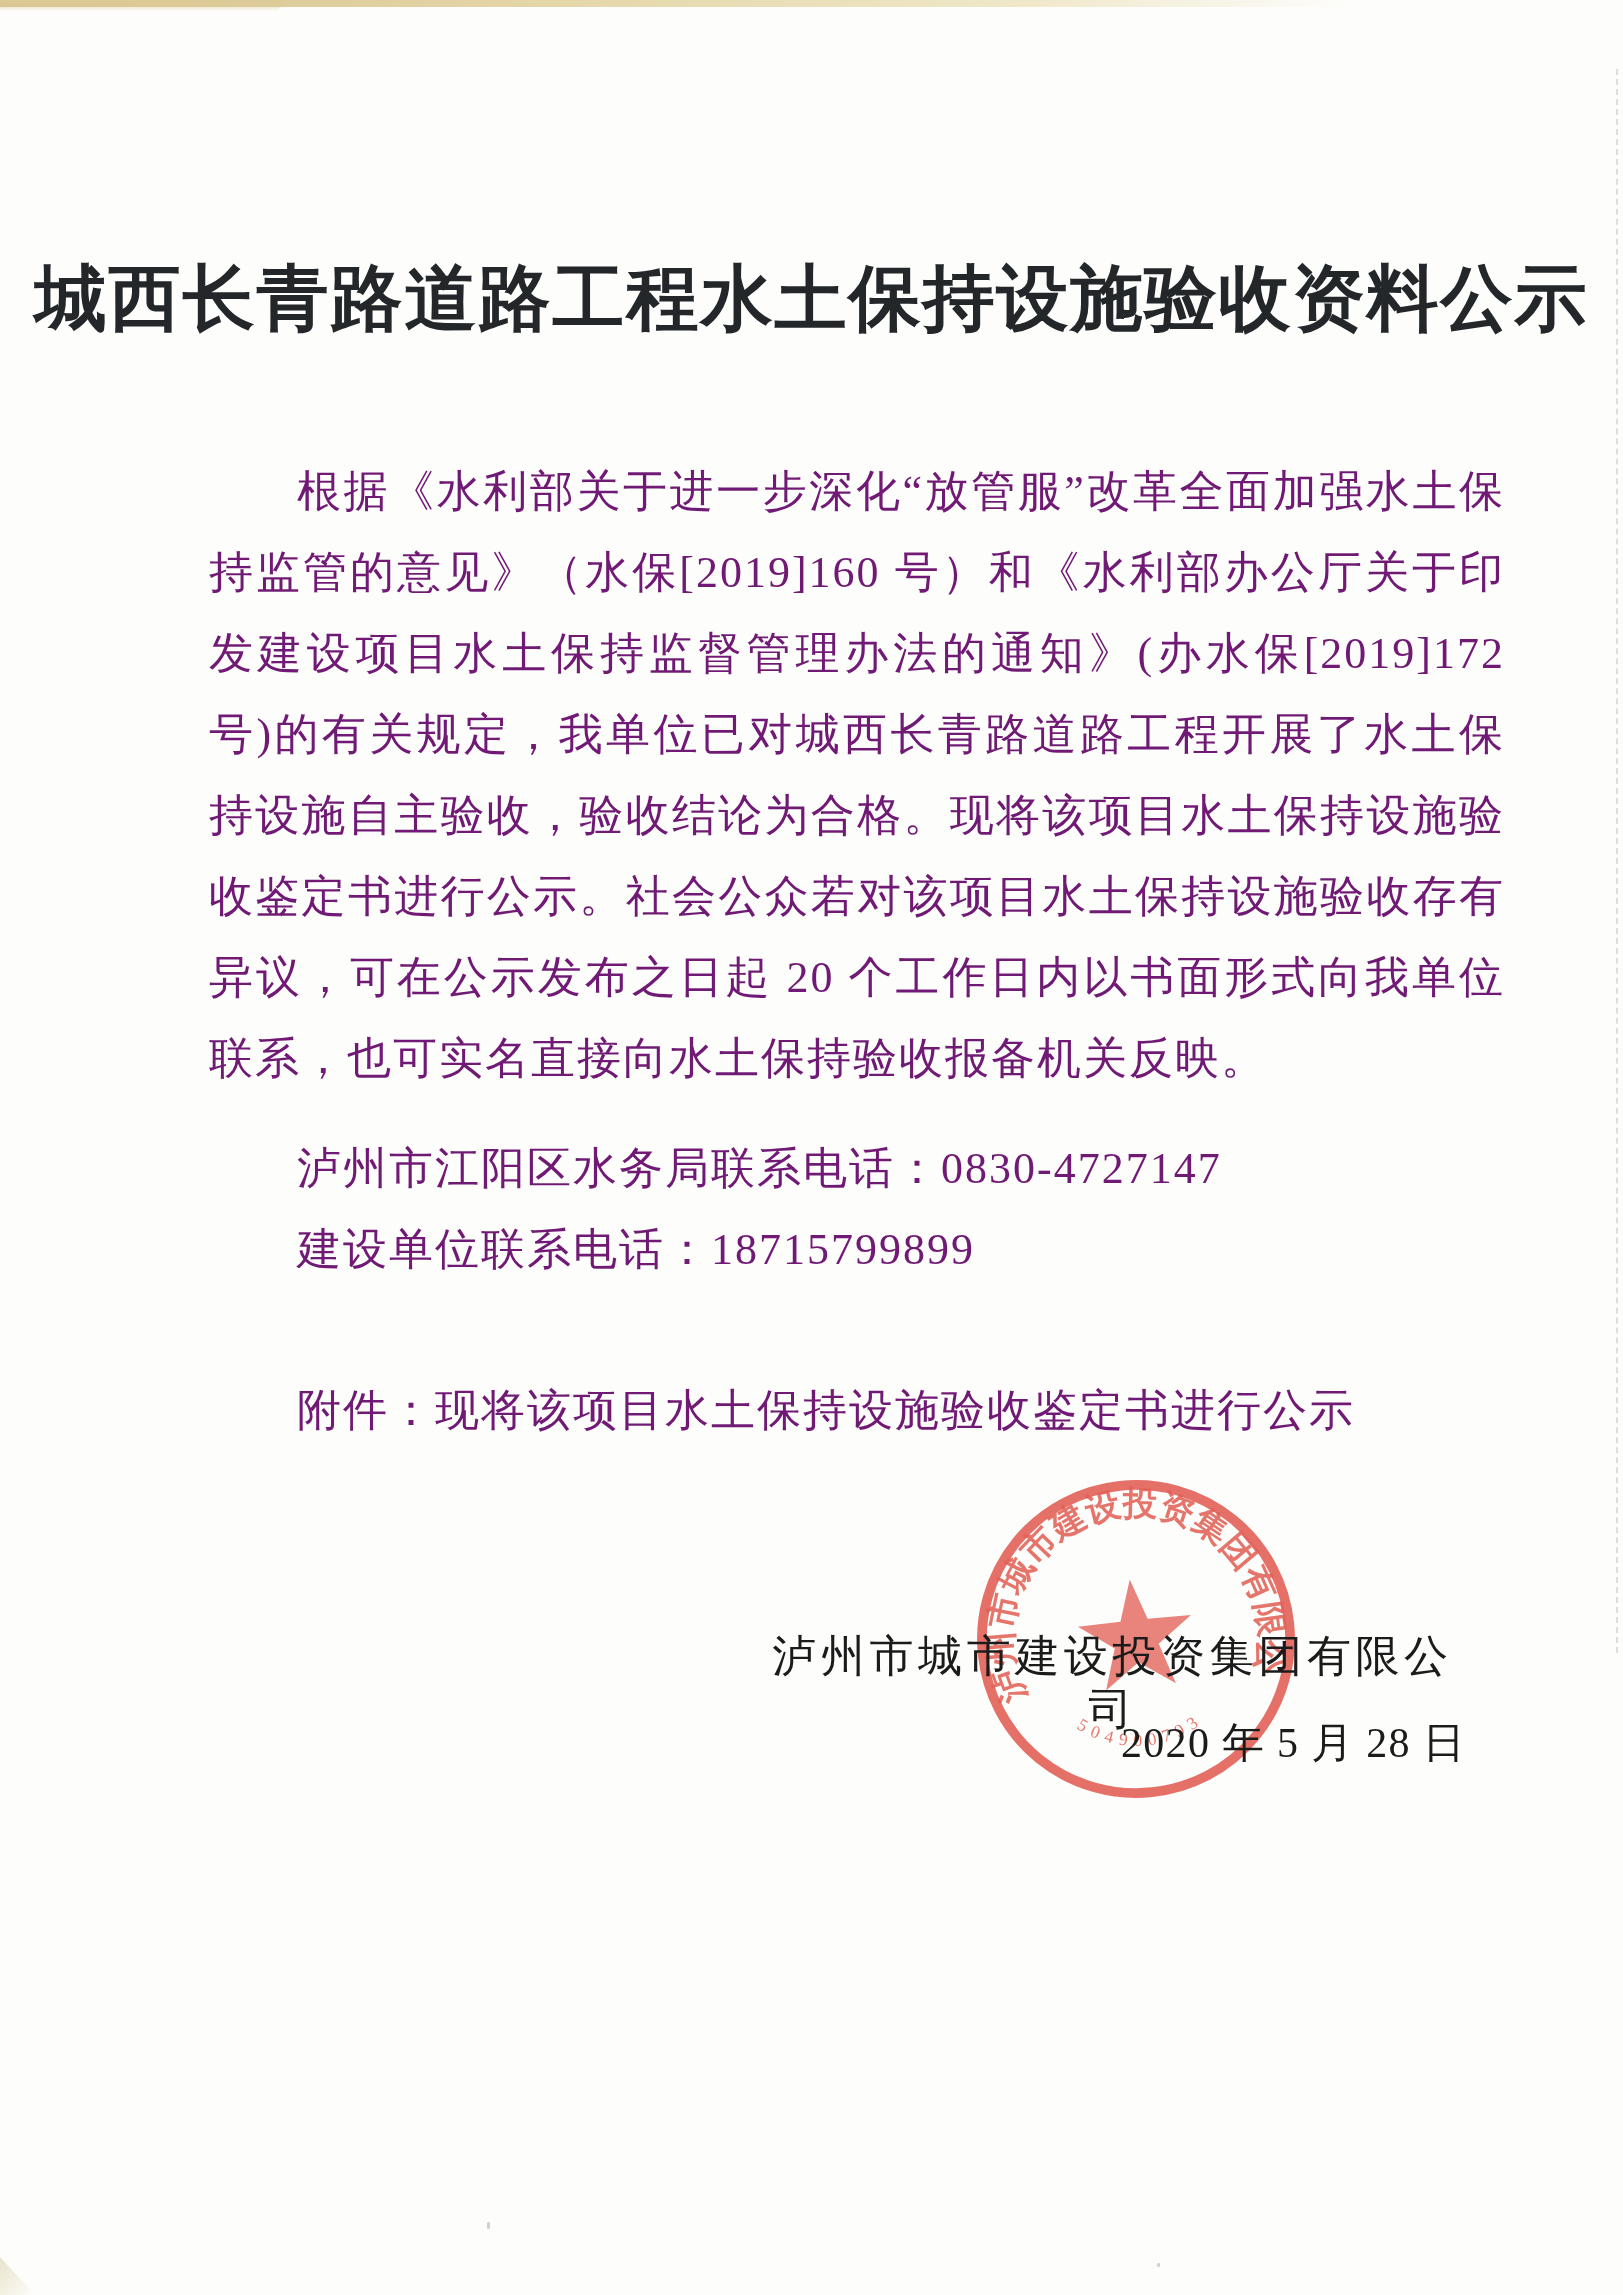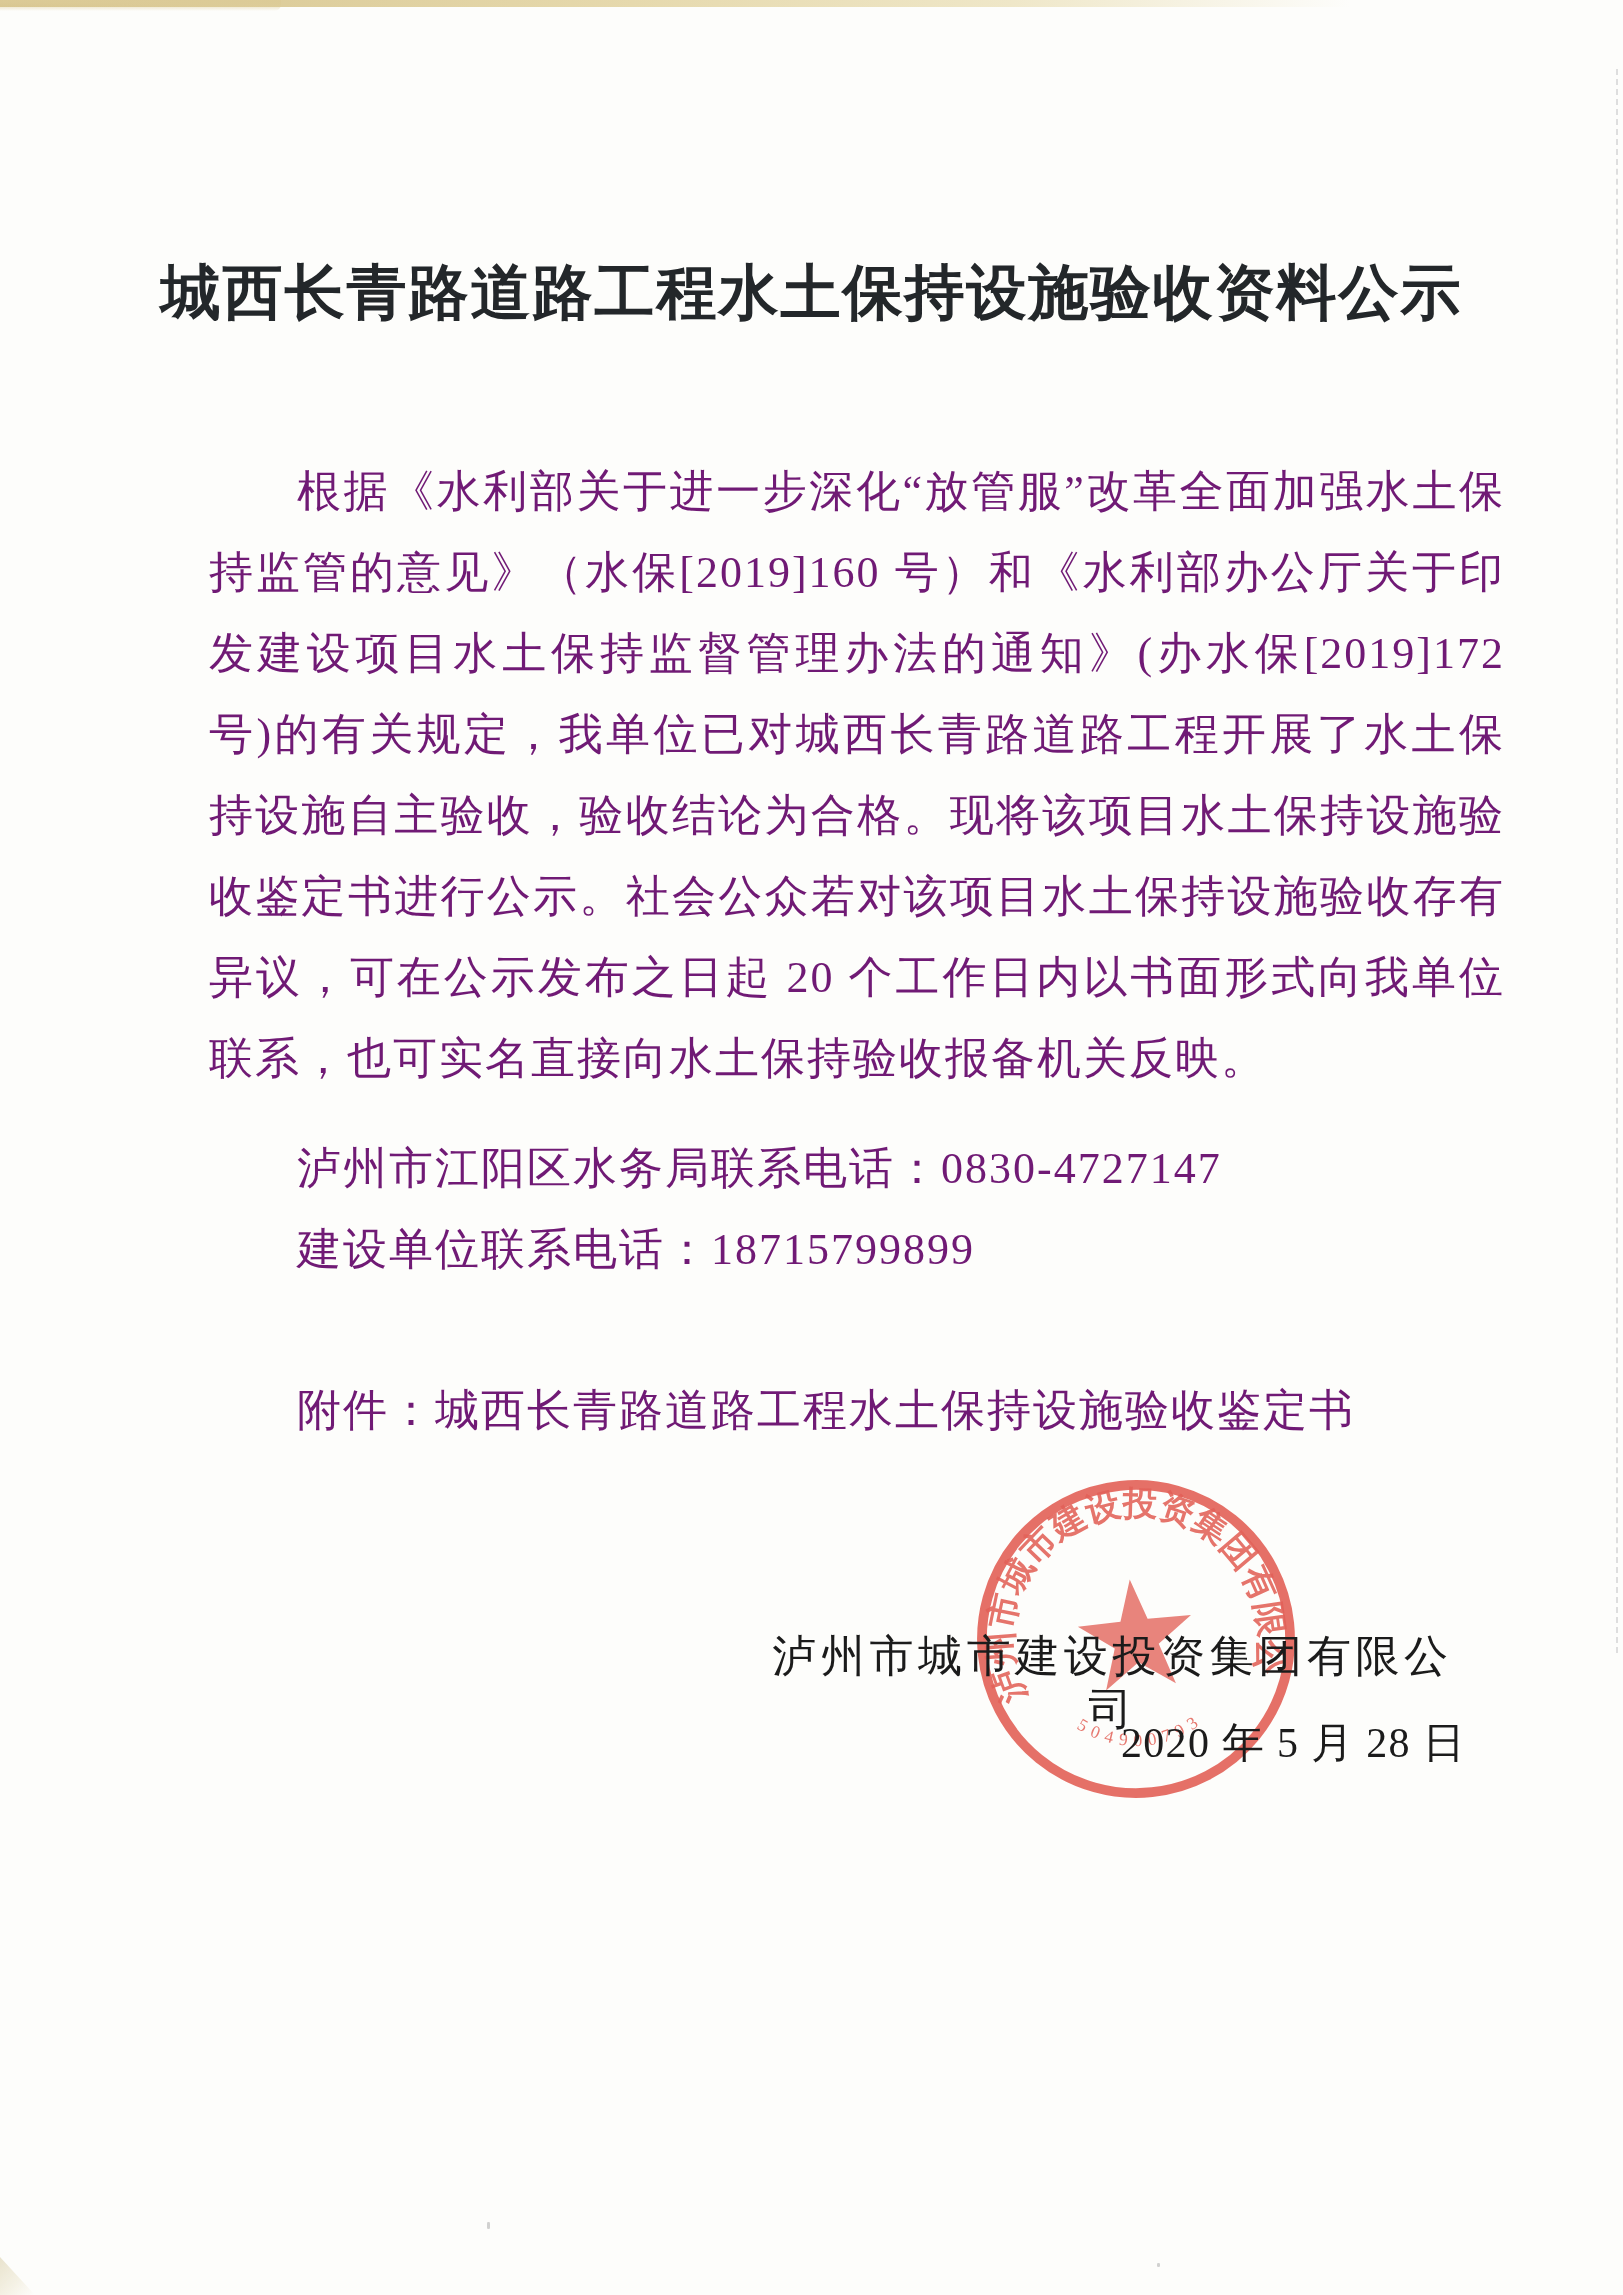--- a/index.html
+++ b/index.html
@@ -42,21 +42,21 @@
   .speck-a { left: 487px; top: 2222px; width: 3.3px; height: 7.2px; }
   .speck-b { left: 1157px; top: 2263px; width: 2.6px; height: 3.9px; }
 
   
   .title {
     position: absolute; top: 259px; left: 0; width: 1623px;
     margin: 0;
     text-align: center;
     font-family: "DejaVu Sans", "Liberation Sans", sans-serif;
     font-weight: bold;
-    font-size: 60px;
+    font-size: 72px;
     line-height: 1.1;
     letter-spacing: 2px;
     color: #23272a;
   }
 
   
   .body-block {
     position: absolute; left: 209px; top: 451px; width: 1296px;
     font-size: 44px;
     line-height: 81px;
@@ -119,21 +119,21 @@
   <div class="scan-corner-fold"></div>
   <div class="speck speck-a"></div>
   <div class="speck speck-b"></div>
 
   <h1 class="title">城西长青路道路工程水土保持设施验收资料公示</h1>
 
   <div class="body-block">
     <p>根据《水利部关于进一步深化“放管服”改革全面加强水土保持监管的意见》（水保[2019]160 号）和《水利部办公厅关于印发建设项目水土保持监督管理办法的通知》(办水保[2019]172 号)的有关规定，我单位已对城西长青路道路工程开展了水土保持设施自主验收，验收结论为合格。现将该项目水土保持设施验收鉴定书进行公示。社会公众若对该项目水土保持设施验收存有异议，可在公示发布之日起 20 个工作日内以书面形式向我单位联系，也可实名直接向水土保持验收报备机关反映。</p>
     <p class="para-contact-first">泸州市江阳区水务局联系电话：0830-4727147</p>
     <p>建设单位联系电话：18715799899</p>
-    <p class="para-attachment">附件：城西长青路道路工程水土保持设施验收鉴定书</p>
+    <p class="para-attachment">附件：现将该项目水土保持设施验收鉴定书进行公示</p>
   </div>
 
   <svg class="stamp" viewBox="0 0 520 520" xmlns="http://www.w3.org/2000/svg" aria-hidden="true">
     <defs>
       <path id="arcTop" d="M 84 331 A 190 190 0 1 1 436 331" fill="none"></path>
       <path id="arcBottom" d="M 117 342 A 165 165 0 0 0 403 342" fill="none"></path>
     </defs>
     <circle class="stamp-ring" cx="260" cy="260" r="237"></circle>
     <polygon class="stamp-star" points="260,168 281,231 348,232 294,271 314,334 260,296 206,334 226,271 173,232 239,231"></polygon>
     <text class="stamp-arc">

